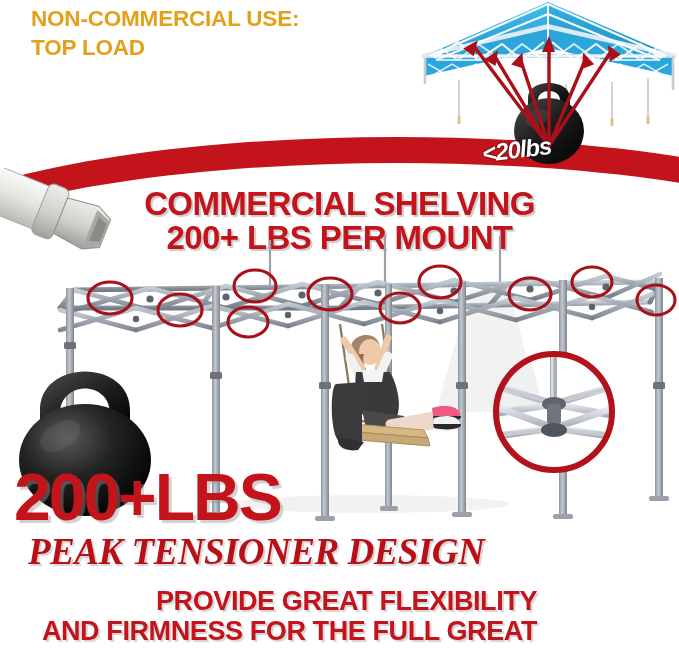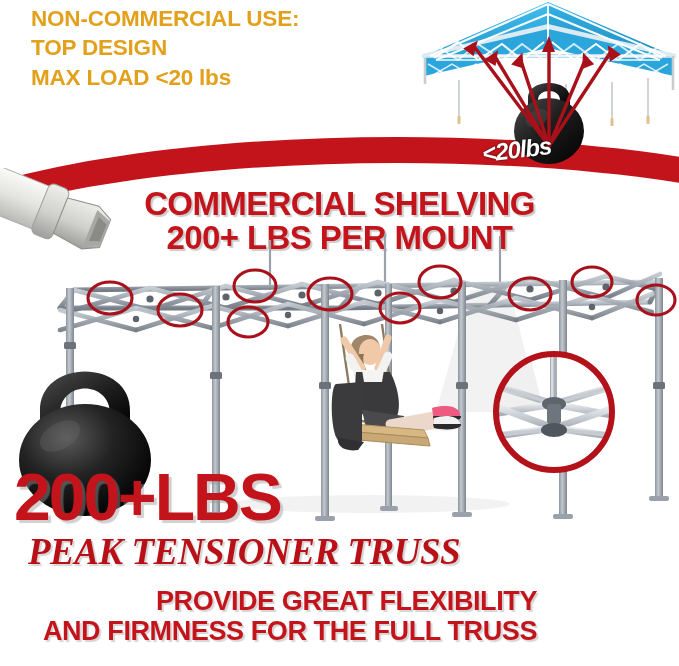--- a/index.html
+++ b/index.html
@@ -194,22 +194,21 @@
       <path d="M196,46 L202,61 L189,61 Z" transform="rotate(-33 196 54)"></path>
     </g>
   </svg>
 
   <div class="abs nosel" id="lbs-tag">
     <span>&lt;20lbs</span>
   </div>
 
   <div class="abs nosel" id="warning-block">
     <span class="wl wl1">NON-COMMERCIAL USE:</span>
-    <span class="wl wl2">TOP DESIGN</span>
-    <span class="wl wl3">MAX LOAD &lt;20 lbs</span>
+    <span class="wl wl2">TOP LOAD</span>
   </div>
 
   <svg class="abs" style="left:-8px;top:168px;width:140px;height:118px;" viewBox="0 0 140 118" aria-hidden="true">
     <defs>
       <linearGradient id="tubeA" x1="0" y1="0" x2="0" y2="1">
         <stop offset="0%" stop-color="#FAFAF8"></stop>
           <stop offset="50%" stop-color="#E3E3E0"></stop>
         <stop offset="100%" stop-color="#B9B9B5"></stop>
       </linearGradient>
       <linearGradient id="tubeB" x1="0" y1="0" x2="0" y2="1">
@@ -470,20 +469,20 @@
 
       <ellipse cx="70" cy="60" rx="12" ry="7" fill="#5E656D"></ellipse>
       <rect x="63" y="60" width="14" height="20" rx="3" fill="#6E757D"></rect>
       <ellipse cx="70" cy="86" rx="13" ry="7" fill="#4F565E"></ellipse>
     </g>
     <circle cx="70" cy="68" r="58" fill="none" stroke="#B3121A" stroke-width="6"></circle>
   </svg>
 
   <div class="abs nosel" id="bignum">200+LBS</div>
 
-  <div class="abs nosel" id="peak">PEAK TENSIONER TRUSS</div>
+  <div class="abs nosel" id="peak">PEAK TENSIONER DESIGN</div>
 
   <div class="abs nosel" id="bottom-lines">
     <span class="bl bl1">PROVIDE GREAT FLEXIBILITY</span>
-    <span class="bl bl2">AND FIRMNESS FOR THE FULL TRUSS</span>
+    <span class="bl bl2">AND FIRMNESS FOR THE FULL GREAT</span>
   </div>
 
 </div>
 
 </body></html>

